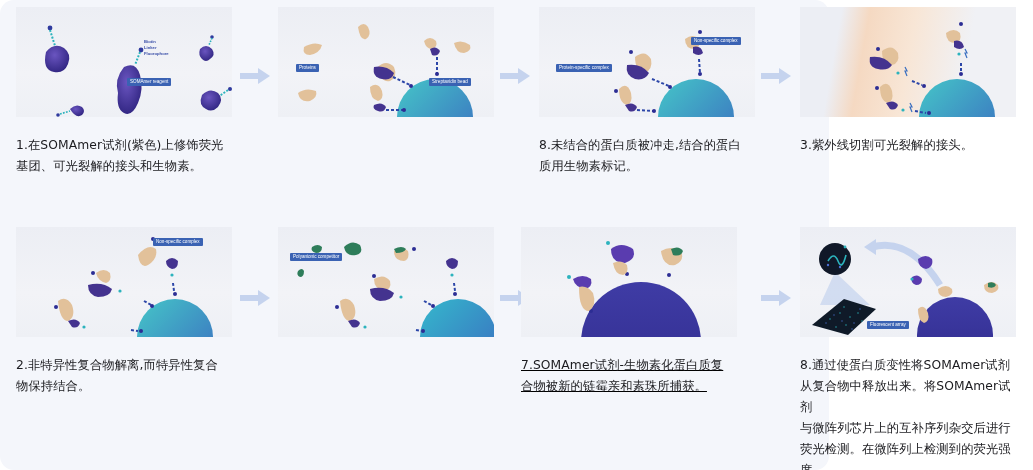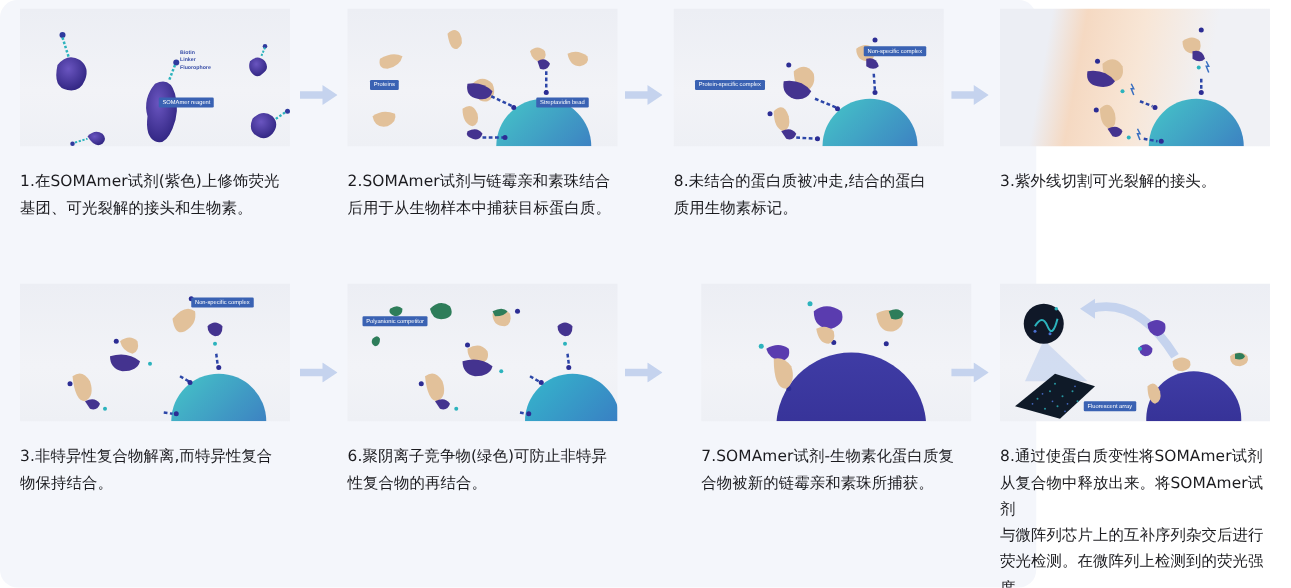--- a/index.html
+++ b/index.html
@@ -107,22 +107,20 @@
         <path d="M96 98 q8 -4 12 2 q-2 6 -8 4 q-6 -2 -4 -6z" fill="#44338f"></path>
         <line x1="108" y1="103" x2="125" y2="103" stroke="#2c46a8" stroke-width="2" stroke-dasharray="3 2"></line>
         <circle cx="126" cy="103" r="2" fill="#2c2d94"></circle>
         <path d="M152 42 q6 -4 10 2 q-2 6 -8 4 z" fill="#44338f"></path>
         <line x1="159" y1="50" x2="159" y2="66" stroke="#2c46a8" stroke-width="2" stroke-dasharray="3 2"></line>
         <circle cx="159" cy="67" r="2" fill="#2c2d94"></circle>
       </svg>
       <div class="tag" style="left:18px; top:57px;">Proteins</div>
       <div class="tag" style="left:151px; top:71px;">Streptavidin bead</div>
     </div>
-    <div class="caption">2.SOMAmer试剂与链霉亲和素珠结合
-后用于从生物样本中捕获目标蛋白质。</div>
   </div>
 
   <div class="arrow" style="left:500px; top:68px;">
     <svg viewBox="0 0 30 16" width="30" height="16">
         <path d="M0 5 H18 V0 L30 8 L18 16 V11 H0z" fill="#c5d3ee"></path>
       </svg>
   </div>
 
   <div class="step" style="left:539px; top:7px;">
     <div class="illus">
@@ -223,21 +221,21 @@
         <circle cx="136" cy="79" r="2" fill="#2c2d94"></circle>
         <circle cx="40" cy="80" r="2" fill="#2c2d94"></circle>
         <path d="M42 74 q8 -6 14 4 q4 12 -4 16 q-8 0 -10 -20z" fill="#e2c19a"></path>
         <path d="M52 94 q8 -4 12 2 q-2 6 -8 4 z" fill="#44338f"></path>
         <circle cx="68" cy="100" r="1.6" fill="#2cb3bd"></circle>
         <line x1="115" y1="103" x2="122" y2="104" stroke="#2c46a8" stroke-width="2" stroke-dasharray="3 2"></line>
         <circle cx="125" cy="104" r="2" fill="#2c2d94"></circle>
       </svg>
       <div class="tag" style="left:137px; top:11px;">Non-specific complex</div>
     </div>
-    <div class="caption">3.非特异性复合物解离,而特异性复合
+    <div class="caption">2.非特异性复合物解离,而特异性复合
 物保持结合。</div>
   </div>
 
   <div class="arrow" style="left:240px; top:290px;">
     <svg viewBox="0 0 30 16" width="30" height="16">
         <path d="M0 5 H18 V0 L30 8 L18 16 V11 H0z" fill="#c5d3ee"></path>
       </svg>
   </div>
 
   <div class="step" style="left:278px; top:227px;">
@@ -269,31 +267,29 @@
         <circle cx="155" cy="79" r="2" fill="#2c2d94"></circle>
         <circle cx="59" cy="80" r="2" fill="#2c2d94"></circle>
         <path d="M62 74 q8 -6 14 4 q4 12 -4 16 q-8 0 -10 -20z" fill="#e2c19a"></path>
         <path d="M70 94 q8 -4 12 2 q-2 6 -8 4 z" fill="#44338f"></path>
         <circle cx="87" cy="100" r="1.6" fill="#2cb3bd"></circle>
         <line x1="138" y1="103" x2="143" y2="104" stroke="#2c46a8" stroke-width="2" stroke-dasharray="3 2"></line>
         <circle cx="145" cy="104" r="2" fill="#2c2d94"></circle>
       </svg>
       <div class="tag" style="left:12px; top:26px;">Polyanionic competitor</div>
     </div>
-    <div class="caption">6.聚阴离子竞争物(绿色)可防止非特异
-性复合物的再结合。</div>
   </div>
 
   <div class="arrow" style="left:500px; top:290px;">
     <svg viewBox="0 0 30 16" width="30" height="16">
         <path d="M0 5 H18 V0 L30 8 L18 16 V11 H0z" fill="#c5d3ee"></path>
       </svg>
   </div>
 
-  <div class="step" style="left:561px; top:227px;">
+  <div class="step" style="left:521px; top:227px;text-decoration:underline;">
     <div class="illus">
       <svg viewBox="0 0 216 110">
         <defs>
           <linearGradient id="bead7" x1="0" y1="0" x2="0" y2="1">
             <stop offset="0" stop-color="#3f3ca5"></stop>
               <stop offset="1" stop-color="#2f2a8c"></stop>
           </linearGradient>
         </defs>
         <circle cx="120" cy="115" r="60" fill="url(#bead7)"></circle>
         <circle cx="106" cy="47" r="2" fill="#2c2d94"></circle>

